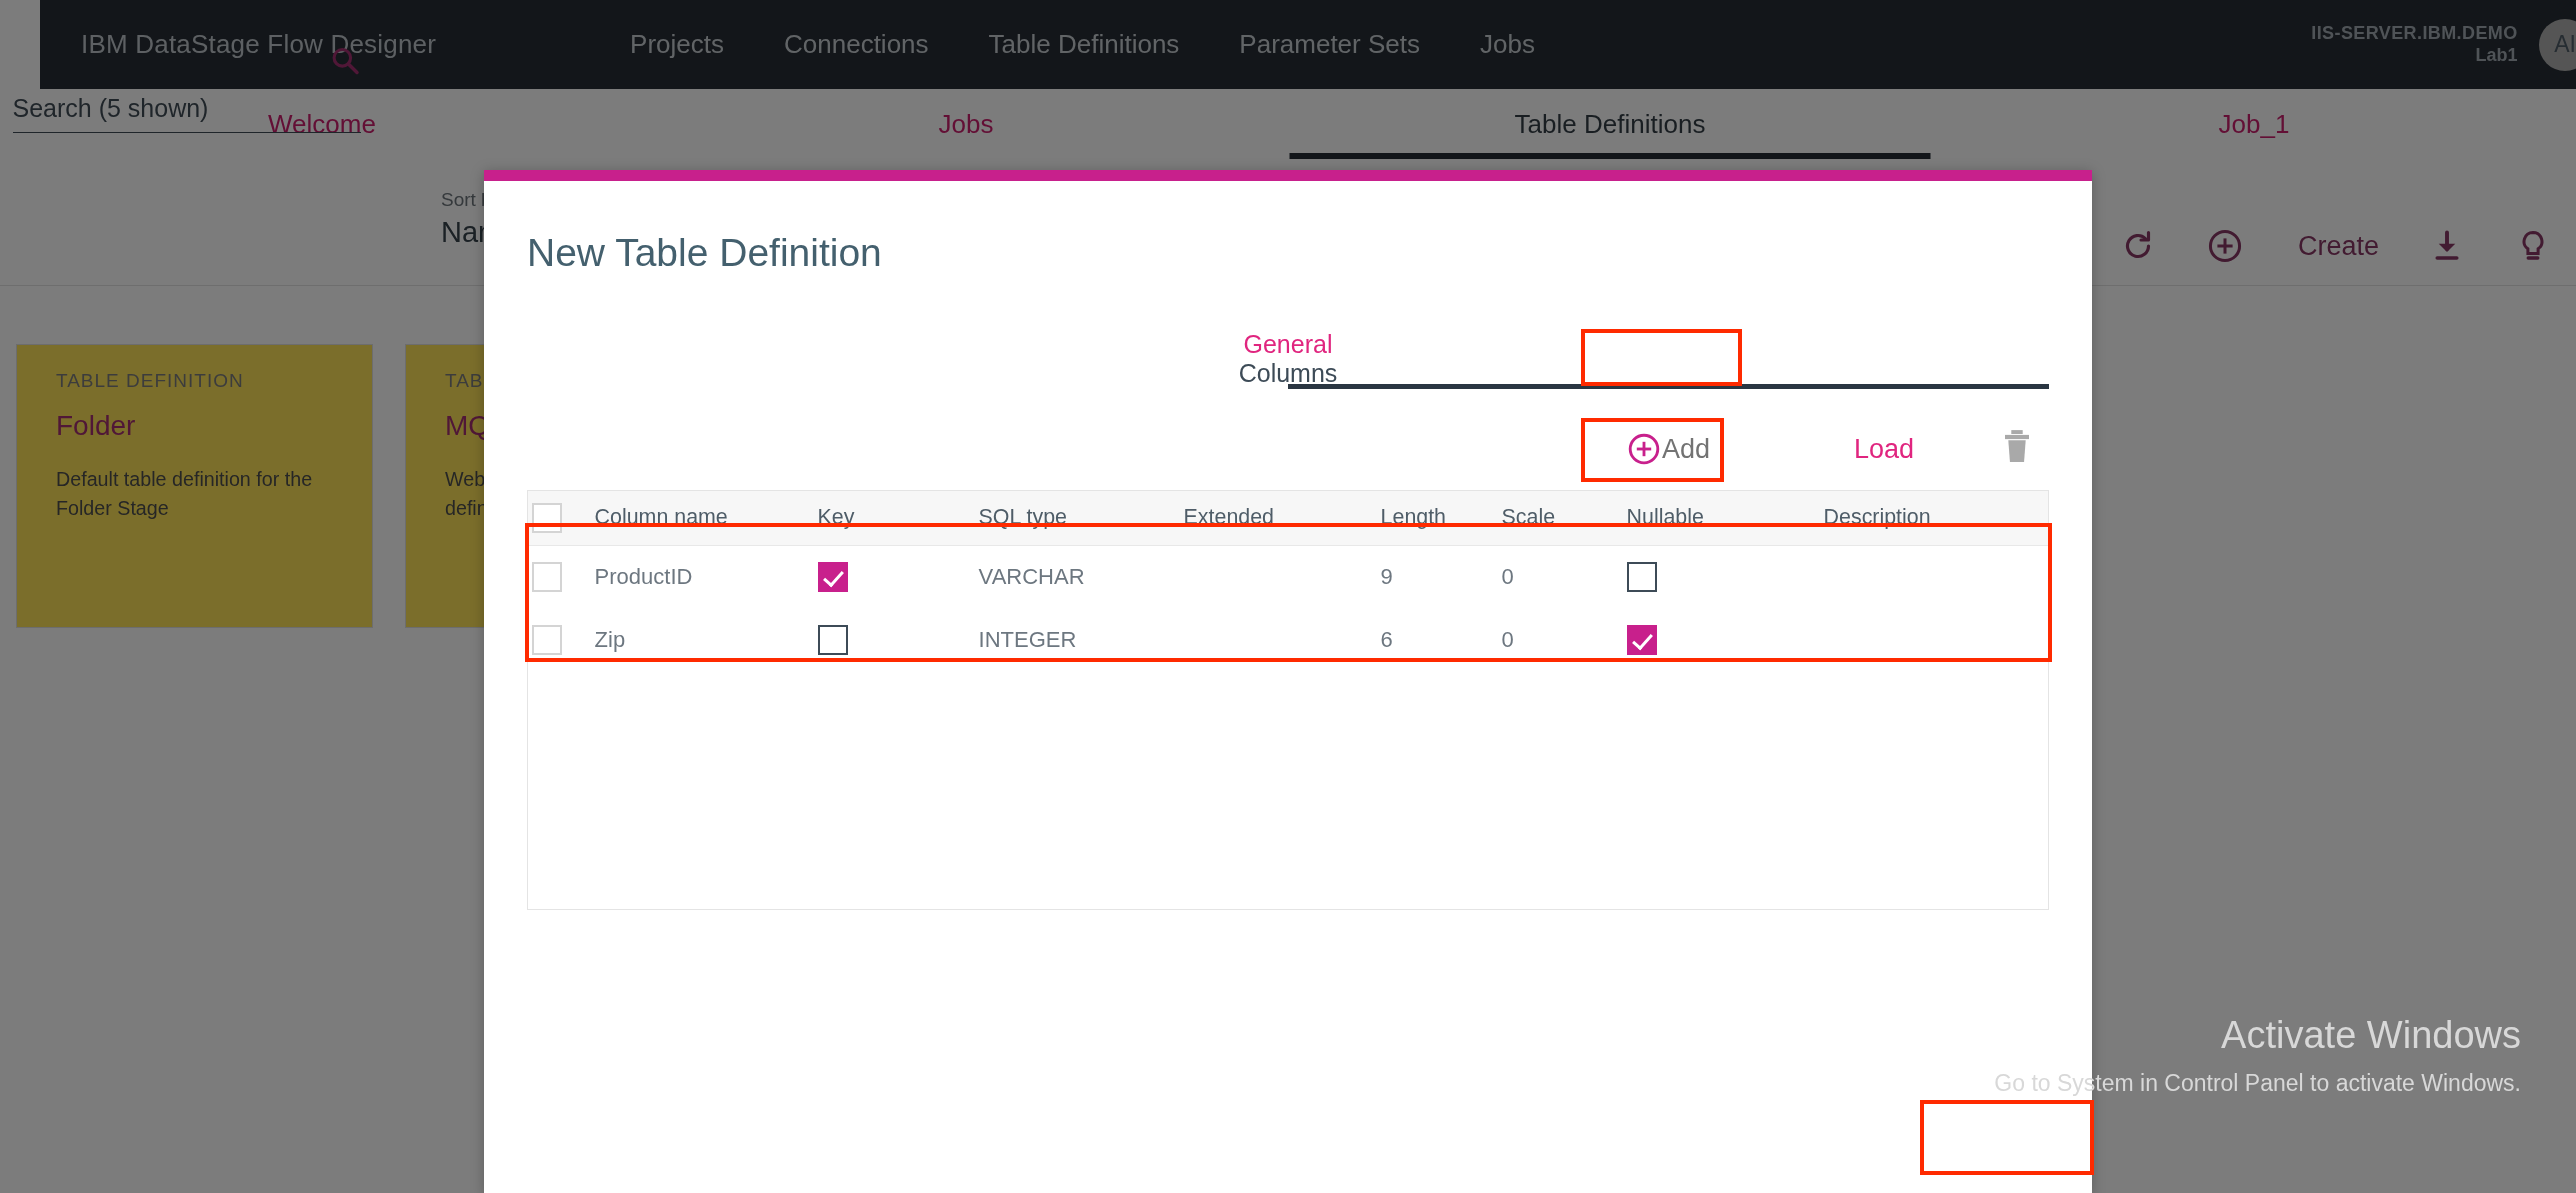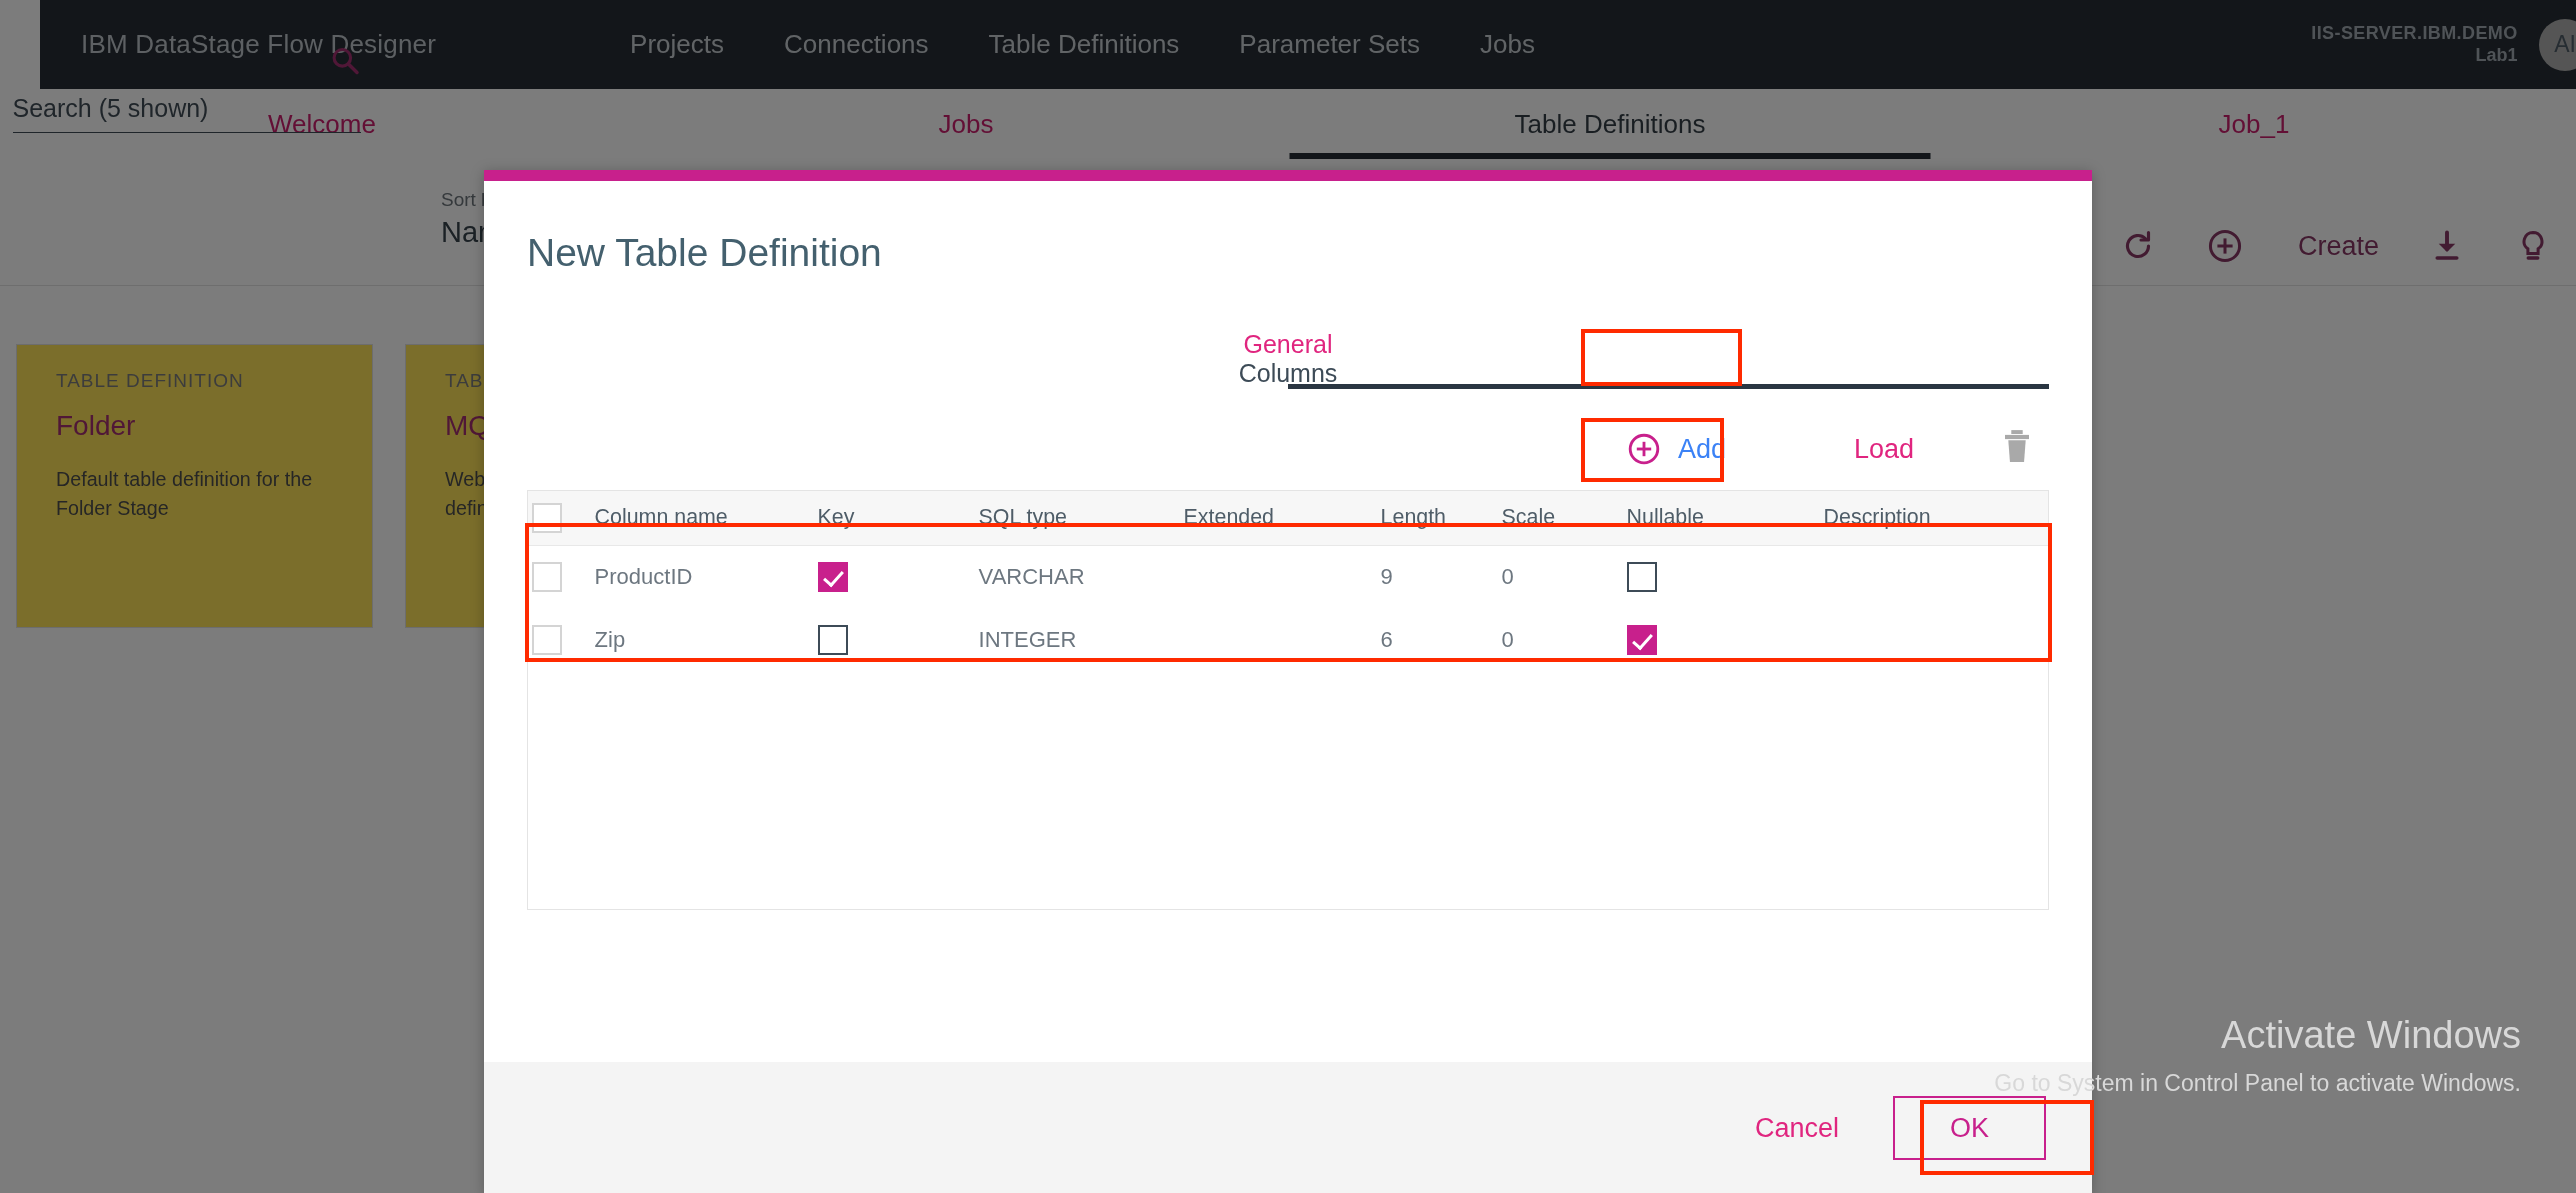--- a/index.html
+++ b/index.html
@@ -126,22 +126,22 @@
   #hl-columns  { left: 1581px; top: 329px;  width: 161px; height: 57px; }
   #hl-add      { left: 1581px; top: 418px;  width: 143px; height: 64px; }
   #hl-rows     { left: 525px;  top: 523px;  width: 1527px; height: 139px; }
   #hl-ok       { left: 1920px; top: 1100px; width: 174px; height: 75px; }
 
   .action-row {
     position: relative; margin: 29px 43px 0 43px; height: 63px;
     display: flex; align-items: center;
   }
   .btn-add {
-    position: absolute; left: 1099px; display: flex; align-items: center; gap: 16px;
-    color: #3b82f6; font-size: 27px; cursor: pointer;
+    position: absolute; left: 1099px; display: flex; align-items: center; 
+    color: #737373; font-size: 27px; cursor: pointer;
   }
   .btn-load {
     position: absolute; left: 1327px; color: #e0257f; font-size: 27px; cursor: pointer;
   }
   .btn-trash { position: absolute; left: 1472px; cursor: pointer; }
 
   
   .tbl-panel {
     margin: 9px 43px 0 43px; border: 0.9px solid #e4e4e4; height: 420px;
     background: #fff;
@@ -374,24 +374,20 @@
             <td class="cell-center">0</td>
             <td>
               <span class="chkbox on"></span>
             </td>
             <td></td>
           </tr>
         </tbody>
       </table>
     </div>
 
-    <div class="modal-footer">
-      <div class="btn-cancel">Cancel</div>
-      <button class="btn-ok">OK</button>
-    </div>
   </div>
 
   <div class="watermark">
     <div class="wm1">Activate Windows</div>
     <div class="wm2">Go to System in Control Panel to activate Windows.</div>
   </div>
 
   <div class="hl-box" id="hl-columns"></div>
   <div class="hl-box" id="hl-add"></div>
   <div class="hl-box" id="hl-rows"></div>

